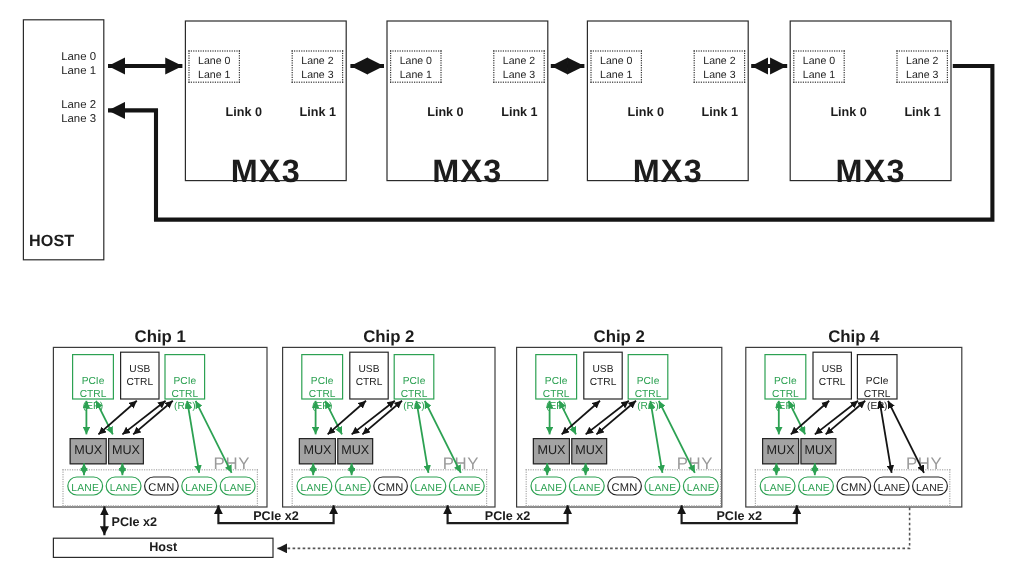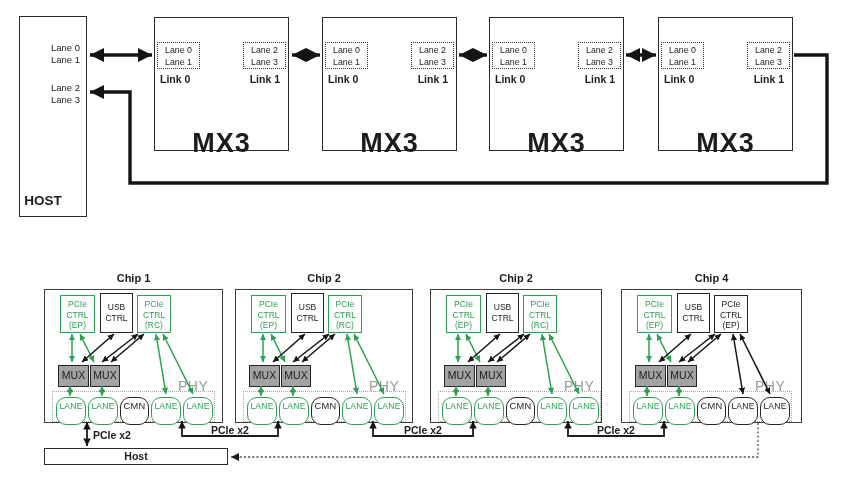--- a/index.html
+++ b/index.html
@@ -8,40 +8,40 @@
   .abs{position:absolute;box-sizing:border-box;}
 
   
   .hostbox{left:19px;top:16px;width:68px;height:201px;border:1.6px solid #2b2b2b;background:#fff;}
   .hlanes{left:14px;width:66px;text-align:right;font-size:9.5px;line-height:11.5px;color:#222;}
   .hosttitle{left:0;top:193px;width:86px;text-align:center;font-weight:bold;font-size:13.5px;}
   .mx3box{top:17px;width:135px;height:134px;border:1.6px solid #2b2b2b;background:#fff;}
   .dashbox{top:24px;width:43px;height:27px;border:1.4px dotted #333;font-size:8.8px;line-height:12px;
            text-align:center;padding-top:1px;color:#222;}
   .dashL{left:2px;} .dashR{right:2px;}
-  .linklab{top:55px;font-weight:bold;font-size:10.5px;}
+  .linklab{top:70px;font-weight:bold;font-size:10.5px;margin-left:28px;}
   .linkL{left:5px;} .linkR{right:8px;}
   .mx3lab{left:0;top:66px;width:100%;text-align:center;font-weight:bold;font-size:27px;letter-spacing:1px;margin-top:44px;}
 
   
   .chip{top:289px;height:134px;border:1.8px solid #3c3c3c;background:#fff;}
-  .chiptitle{top:272px;height:14px;text-align:center;font-weight:bold;font-size:11px;}
-  .ctrl{text-align:center;font-size:8.5px;line-height:10.5px;padding-top:3px;background:#fff;}
+  .chiptitle{top:272px;height:14px;text-align:center;font-weight:bold;font-size:14px;}
+  .ctrl{text-align:center;font-size:8.5px;line-height:10.5px;padding-top:16px;background:#fff;}
   .ctrl span{display:block;}
   .green{border:1.6px solid #2ca152;color:#2ca152;}
   .dark{border:1.8px solid #262626;color:#1c1c1c;}
   .ep1{left:15px;top:5px;width:35px;height:38px;}
   .usb{left:55px;top:3px;width:33px;height:40px;padding-top:8px;}
   .rc{left:92px;top:5px;width:34px;height:38px;}
   .mux{top:75px;width:31px;height:22px;border:1.8px solid #262626;text-align:center;
        font-size:10.5px;line-height:19px;background:#a3a3a3;}
   .mux1{left:13px;} .mux2{left:45px;width:30px;}
   .phy{left:7px;top:101px;width:163px;height:31px;border:1.4px dotted #a8a8a8;}
   .phylab{top:88px;left:133px;width:34px;color:#9a9a9a;font-size:14px;letter-spacing:0.5px;}
-  .lane{top:107px;width:30px;height:28px;text-align:center;font-size:8.6px;line-height:17px;
+  .lane{top:107px;width:30px;height:16px;text-align:center;font-size:8.6px;line-height:17px;
         letter-spacing:0.2px;background:#fff;border-radius:10px;}
   .lgreen{border:1.5px solid #2ca152;color:#2ca152;}
   .ldark{border:1.5px solid #262626;color:#1c1c1c;}
   .cmn{font-size:9.3px;}
   .l0{left:11px;} .l1{left:43px;} .l2{left:75px;width:29px;} .l3{left:106px;} .l4{left:138px;}
 
   
   .pcielab{font-weight:bold;font-size:10.5px;}
   .bktlab{text-align:center;}
   .hostbar{left:44px;top:448px;width:184px;height:17px;border:1.6px solid #2b2b2b;

